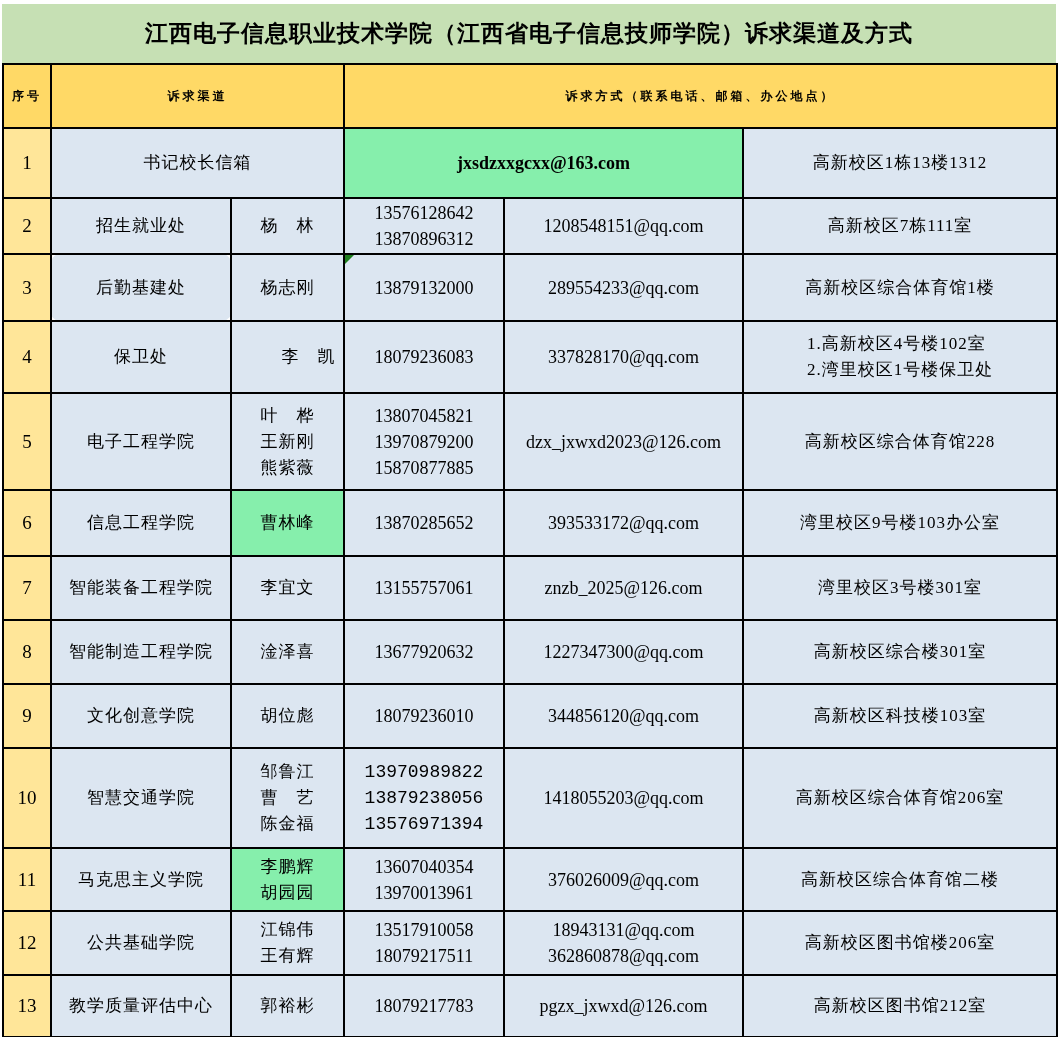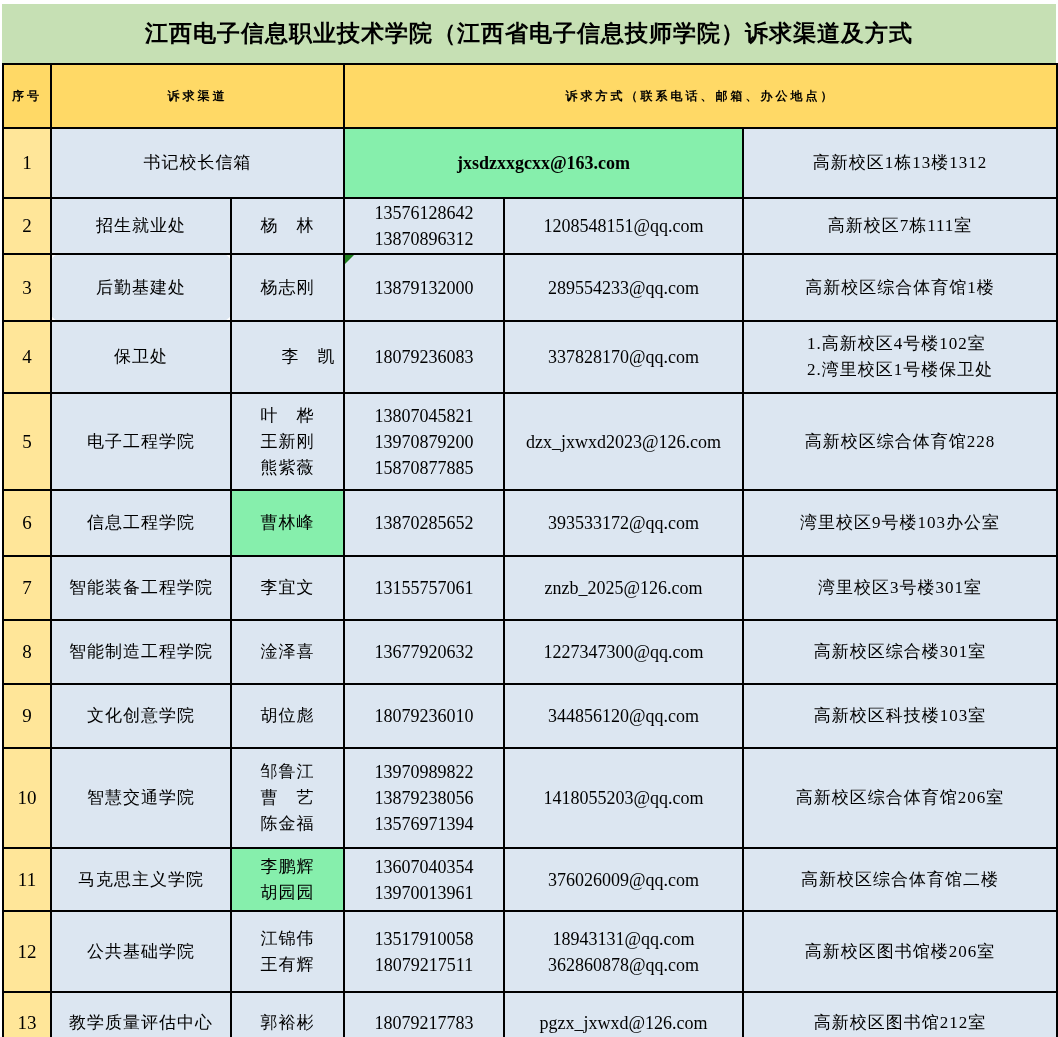--- a/index.html
+++ b/index.html
@@ -118,33 +118,33 @@
           <td class="cell " style="background: rgb(220, 230, 241);"><div class="lines"><div class="line">文化创意学院</div></div></td>
           <td class="cell " style="background: rgb(220, 230, 241);"><div class="lines"><div class="line">胡位彪</div></div></td>
           <td class="cell latin" style="background: rgb(220, 230, 241);"><div class="lines"><div class="line">18079236010</div></div></td>
           <td class="cell latin" style="background: rgb(220, 230, 241);"><div class="lines"><div class="line">344856120@qq.com</div></div></td>
           <td class="cell " style="background: rgb(220, 230, 241);"><div class="lines"><div class="line">高新校区科技楼103室</div></div></td>
         </tr>
         <tr style="height: 100px;">
           <td class="cell no-cell" style="background: rgb(255, 230, 153);"><div class="lines"><div class="line">10</div></div></td>
           <td class="cell " style="background: rgb(220, 230, 241);"><div class="lines"><div class="line">智慧交通学院</div></div></td>
           <td class="cell " style="background: rgb(220, 230, 241);"><div class="lines"><div class="line">邹鲁江</div><div class="line">曹　艺</div><div class="line">陈金福</div></div></td>
-          <td class="cell latin" style="background: rgb(220, 230, 241);"><div class="lines"><div class="line">13970989822</div><div class="line">13879238056</div><div class="line">13576971394</div></div></td>
+          <td class="cell latin" style="background: rgb(220, 230, 241); font-family: Liberation Mono, monospace;"><div class="lines"><div class="line">13970989822</div><div class="line">13879238056</div><div class="line">13576971394</div></div></td>
           <td class="cell latin" style="background: rgb(220, 230, 241);"><div class="lines"><div class="line">1418055203@qq.com</div></div></td>
           <td class="cell " style="background: rgb(220, 230, 241);"><div class="lines"><div class="line">高新校区综合体育馆206室</div></div></td>
         </tr>
         <tr style="height: 63px;">
           <td class="cell no-cell" style="background: rgb(255, 230, 153);"><div class="lines"><div class="line">11</div></div></td>
           <td class="cell " style="background: rgb(220, 230, 241);"><div class="lines"><div class="line">马克思主义学院</div></div></td>
           <td class="cell " style="background: #86efac;"><div class="lines"><div class="line">李鹏辉</div><div class="line">胡园园</div></div></td>
           <td class="cell latin" style="background: rgb(220, 230, 241);"><div class="lines"><div class="line">13607040354</div><div class="line">13970013961</div></div></td>
           <td class="cell latin" style="background: rgb(220, 230, 241); text-align: center;"><div class="lines"><div class="line">376026009@qq.com</div></div></td>
           <td class="cell " style="background: rgb(220, 230, 241);"><div class="lines"><div class="line">高新校区综合体育馆二楼</div></div></td>
         </tr>
-        <tr style="height: 81px;">
+        <tr style="height: 64px;">
           <td class="cell no-cell" style="background: rgb(255, 230, 153);"><div class="lines"><div class="line">12</div></div></td>
           <td class="cell " style="background: rgb(220, 230, 241);"><div class="lines"><div class="line">公共基础学院</div></div></td>
           <td class="cell " style="background: rgb(220, 230, 241);"><div class="lines"><div class="line">江锦伟</div><div class="line">王有辉</div></div></td>
           <td class="cell latin" style="background: rgb(220, 230, 241);"><div class="lines"><div class="line">13517910058</div><div class="line">18079217511</div></div></td>
           <td class="cell latin" style="background: rgb(220, 230, 241);"><div class="lines"><div class="line">18943131@qq.com</div><div class="line">362860878@qq.com</div></div></td>
           <td class="cell " style="background: rgb(220, 230, 241);"><div class="lines"><div class="line">高新校区图书馆楼206室</div></div></td>
         </tr>
         <tr style="height: 62px;">
           <td class="cell no-cell" style="background: rgb(255, 230, 153);"><div class="lines"><div class="line">13</div></div></td>
           <td class="cell " style="background: rgb(220, 230, 241);"><div class="lines"><div class="line">教学质量评估中心</div></div></td>

